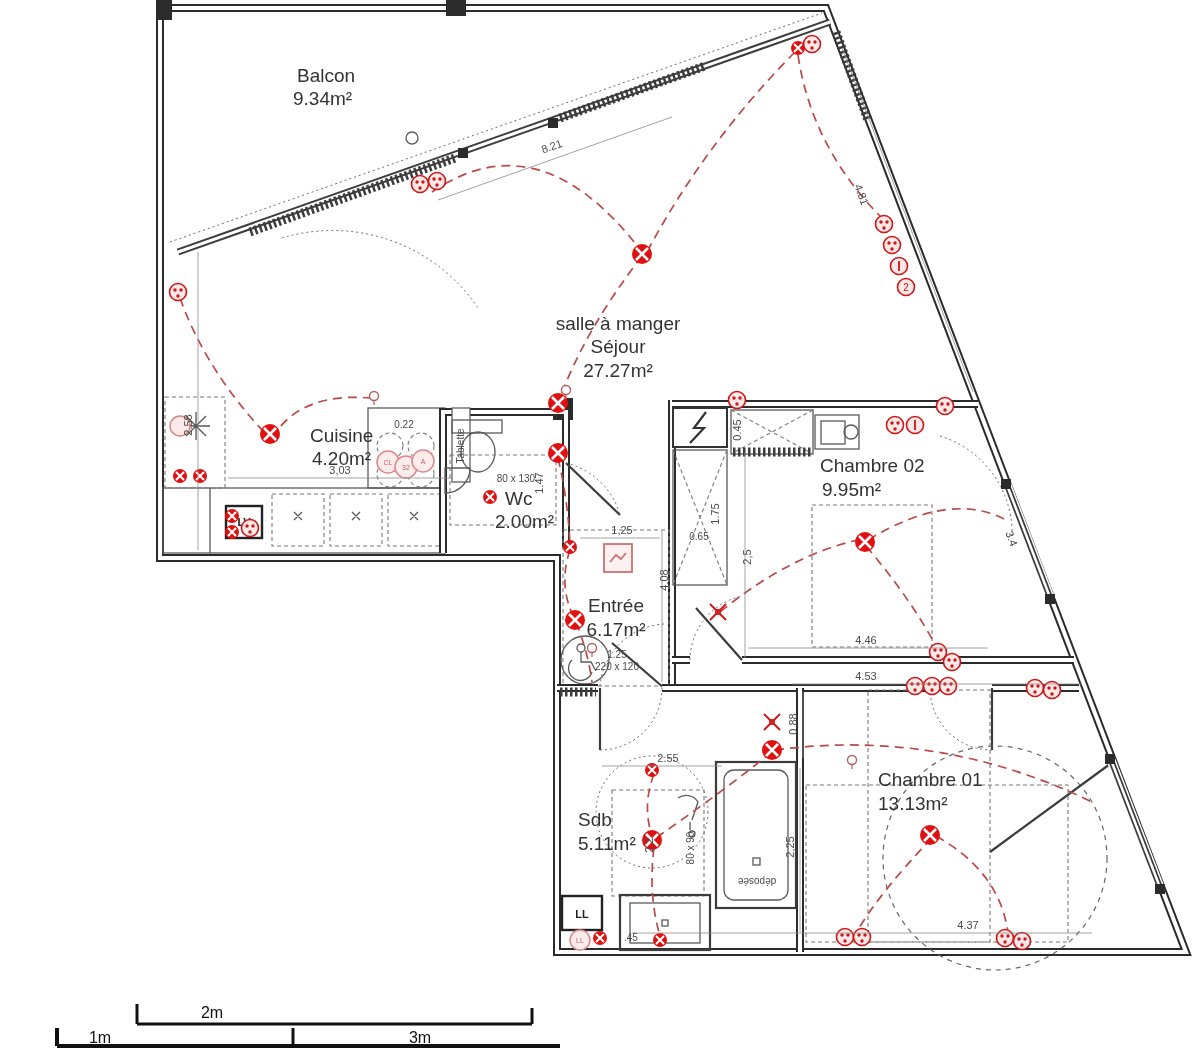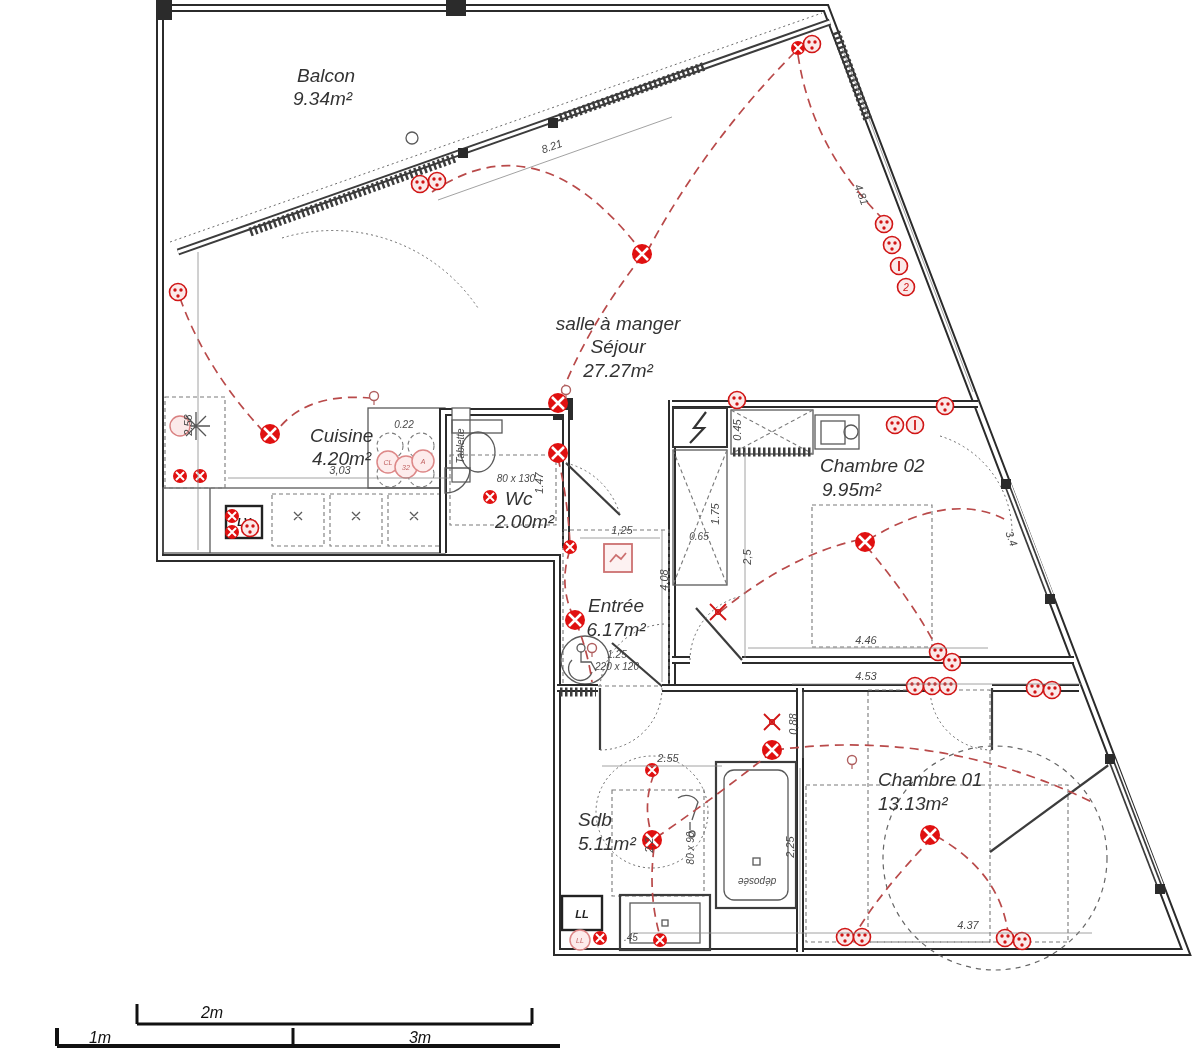--- a/index.html
+++ b/index.html
@@ -1,17 +1,17 @@
 <!DOCTYPE html>
 <html style="--wall: #2b2b2b; --red: #d01515; --redfill: #e01010; --pink: #f6caca; --dash: #b94a4a;"><head>
 <meta charset="utf-8">
 <style>
   html,body{margin:0;padding:0;background:#ffffff;width:1200px;height:1050px;overflow:hidden;
     font-family:"Liberation Sans",sans-serif;}
-  #stage{width:1200px;height:1050px;position:relative;background:#fff;font-style:italic;}
+  #stage{width:1200px;height:1050px;position:relative;background:#fff;}
   svg text{user-select:none;}
   .w{stroke:var(--wall);stroke-width:8;fill:none;stroke-linecap:butt}
   .wc{stroke:#ffffff;stroke-width:4;fill:none;stroke-linecap:butt}
   .t{stroke:#5a5a5a;stroke-width:1.3;fill:none}
   .tk{stroke:#3c3c3c;stroke-width:2.2;fill:none}
   .dz{stroke:#7a7a7a;stroke-width:1.1;fill:none;stroke-dasharray:4 3}
   .dot{stroke:#6a6a6a;stroke-width:1;fill:none;stroke-dasharray:2 3}
   .hatch{stroke:#3c3c3c;stroke-width:9;fill:none;stroke-dasharray:2.5 2.5}
   .dimline{stroke:#8a8a8a;stroke-width:.8;fill:none}
   .rw{stroke:var(--dash);stroke-width:1.7;fill:none;stroke-dasharray:9 6}

